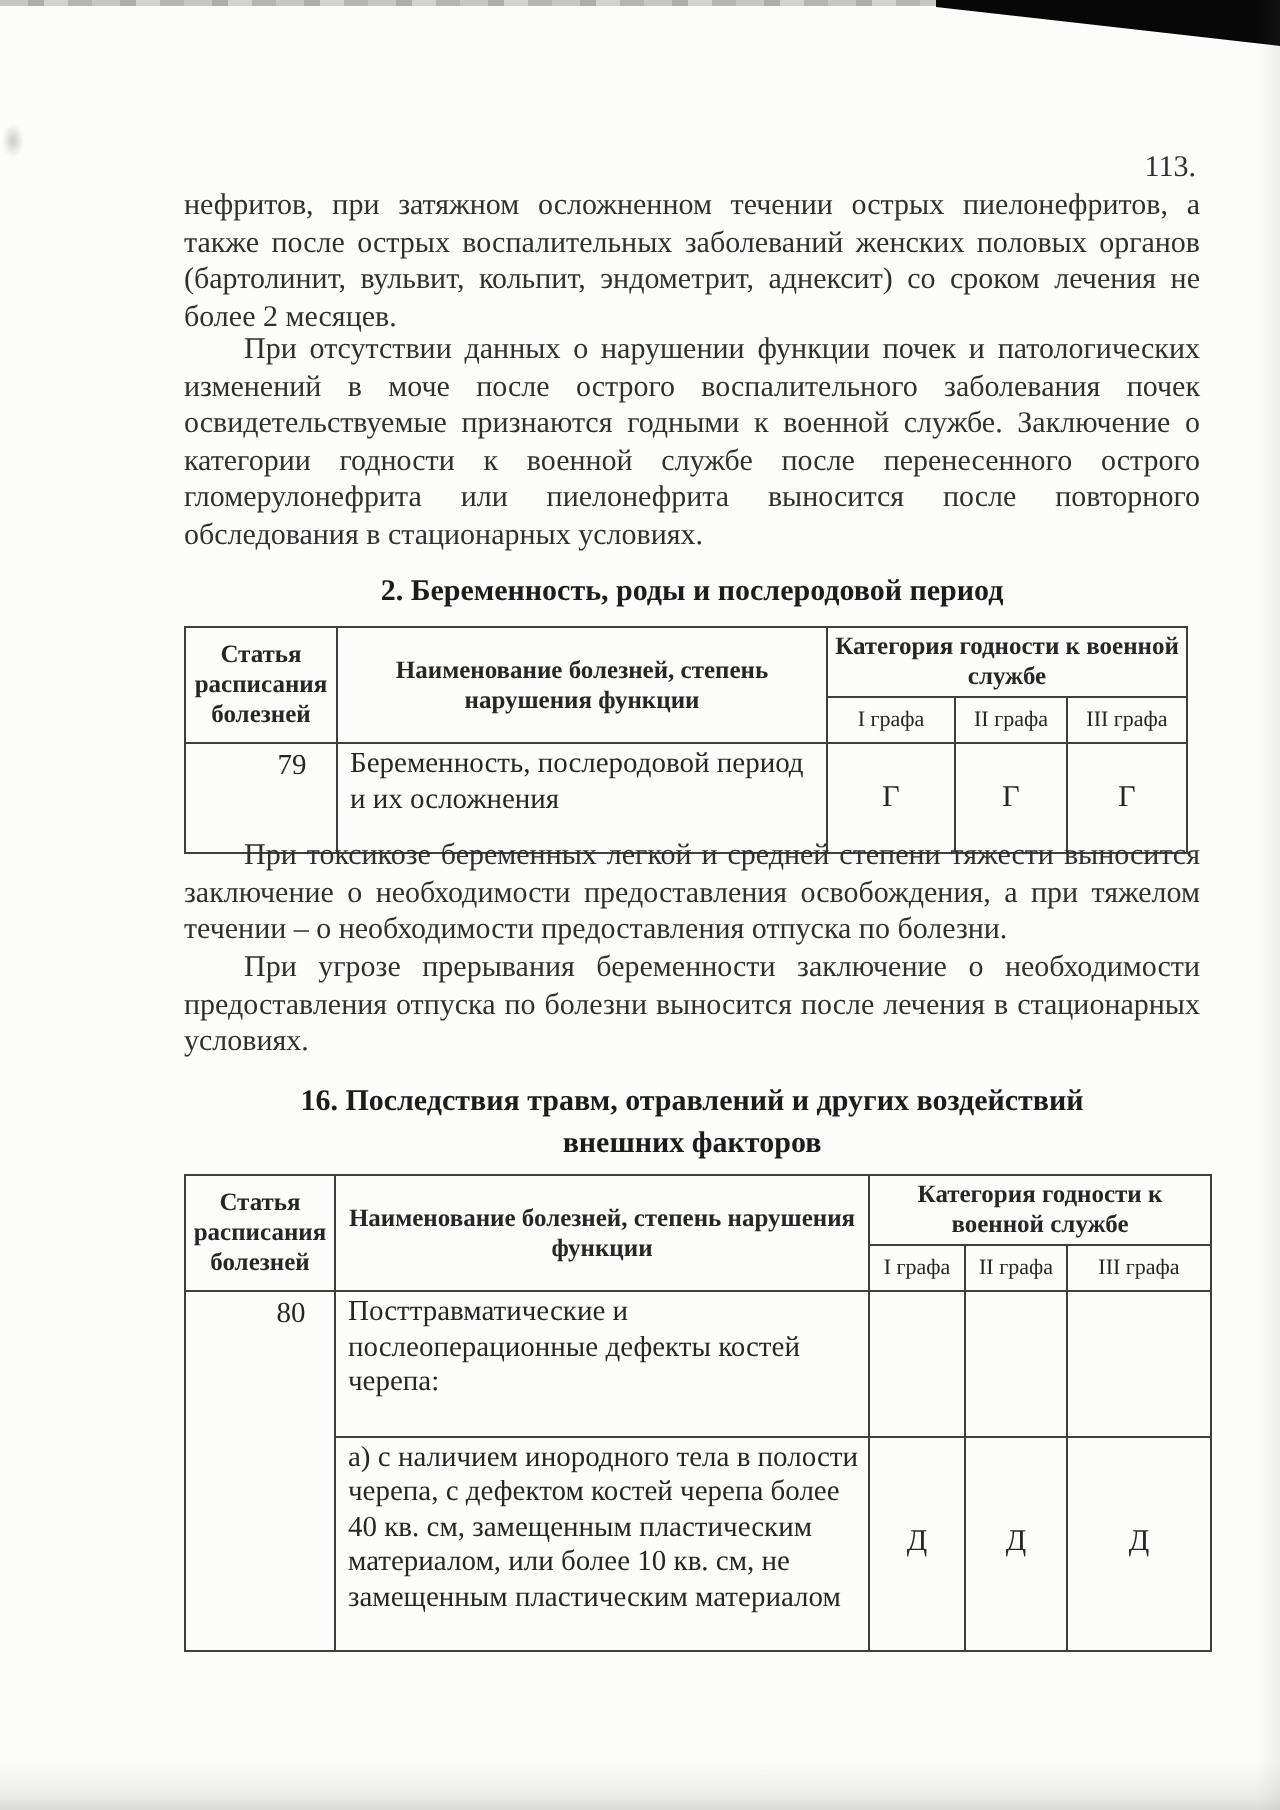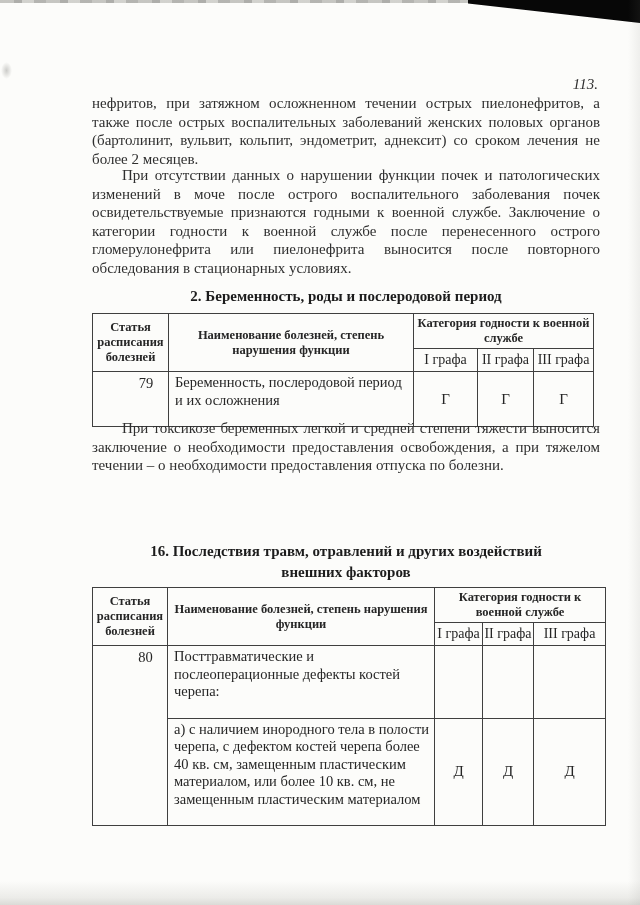--- a/index.html
+++ b/index.html
@@ -16,34 +16,34 @@
     text-align:justify; text-align-last:left;
     color:#2f2f2f;
   }
   .indent { text-indent:30px; }
   .heading {
     left:92px; width:508px; text-align:center;
     font-weight:bold; font-size:15px; line-height:21px; color:#1c1c1c;
   }
   #pagenum {
     left:92px; top:76px; width:506px; text-align:right;
-    font-size:15px; color:#2f2f2f;font-style:italic;
+    font-size:15px; color:#2f2f2f;
   }
   
   table.sched { border-collapse:collapse; table-layout:fixed; background:transparent; }
   table.sched th, table.sched td {
     border:1px solid #3f3f3f; overflow:hidden;
     font-family:"Liberation Serif","DejaVu Serif",serif; color:#262626;
   }
   th.hdr {
     font-weight:bold; font-size:12.5px; line-height:15px;
     text-align:center; vertical-align:middle; padding:2px 3px;
   }
   th.sub {
-    font-weight:normal; font-size:14px; line-height:16px;
+    font-weight:normal; font-size:11px; line-height:16px;
     vertical-align:middle; padding:1px 0; height:20px;
   }
   td.art { font-size:14.5px; text-align:center; vertical-align:top; padding-top:3px;padding-left:32px; }
   td.nm  { font-size:14.5px; line-height:17.5px; text-align:left; vertical-align:top; padding:2px 4px 17px 6px; }
   td.cat { font-size:15px; text-align:center; vertical-align:middle; }
   
   #top-scan-line {
     top:0; left:0; width:640px; height:3px; opacity:.55;
     background:repeating-linear-gradient(90deg,#9a9a94 0 14px,#6e6e69 14px 22px,#b0b0aa 22px 34px,#7a7a75 34px 46px);
   }
@@ -107,20 +107,21 @@
         <td class="art">79</td>
         <td class="nm">Беременность, послеродовой период и их осложнения</td>
         <td class="cat">Г</td>
         <td class="cat">Г</td>
         <td class="cat">Г</td>
       </tr>
     </tbody>
   </table>
 
   <p class="abs body-text indent" style="top:419px; margin:0;">При токсикозе беременных легкой и средней степени тяжести выносится заключение о необходимости предоставления освобождения, а при тяжелом течении – о необходимости предоставления отпуска по болезни.</p>
+  <p class="abs body-text indent" style="top:475px; margin:0;">При угрозе прерывания беременности заключение о необходимости предоставления отпуска по болезни выносится после лечения в стационарных условиях.</p>
 
   <div class="abs heading" style="top:541px;">
     <div>16. Последствия травм, отравлений и других воздействий</div>
     <div>внешних факторов</div>
   </div>
 
   <table class="sched abs" style="top:587px; left:92px; width:513px;">
     <colgroup>
         <col style="width:75px">
         <col style="width:267px">

